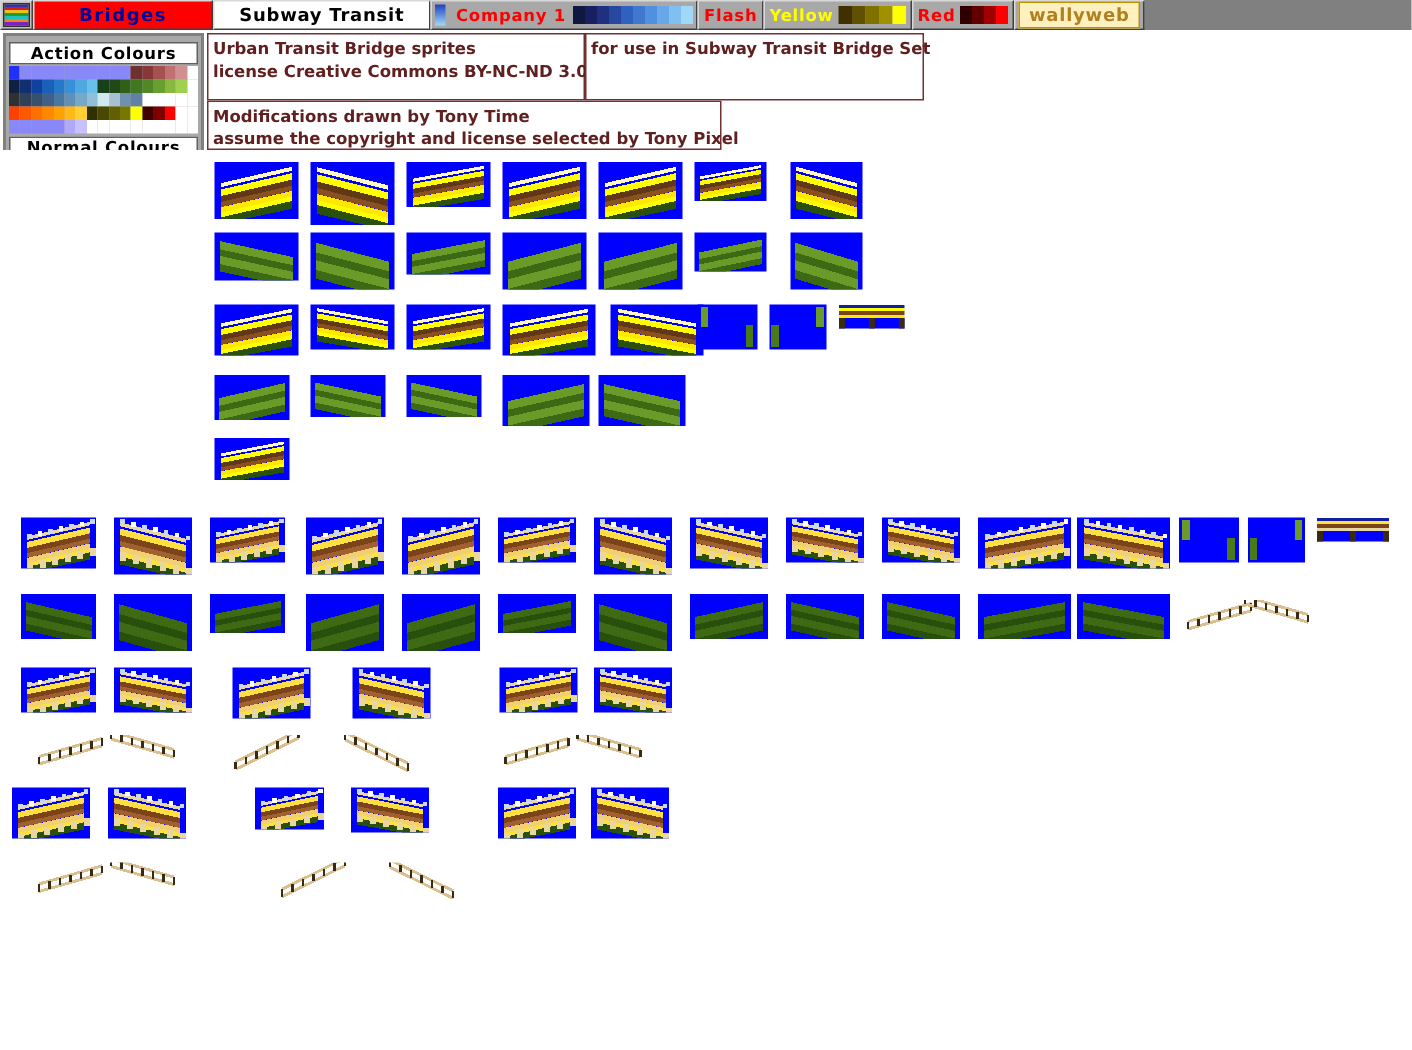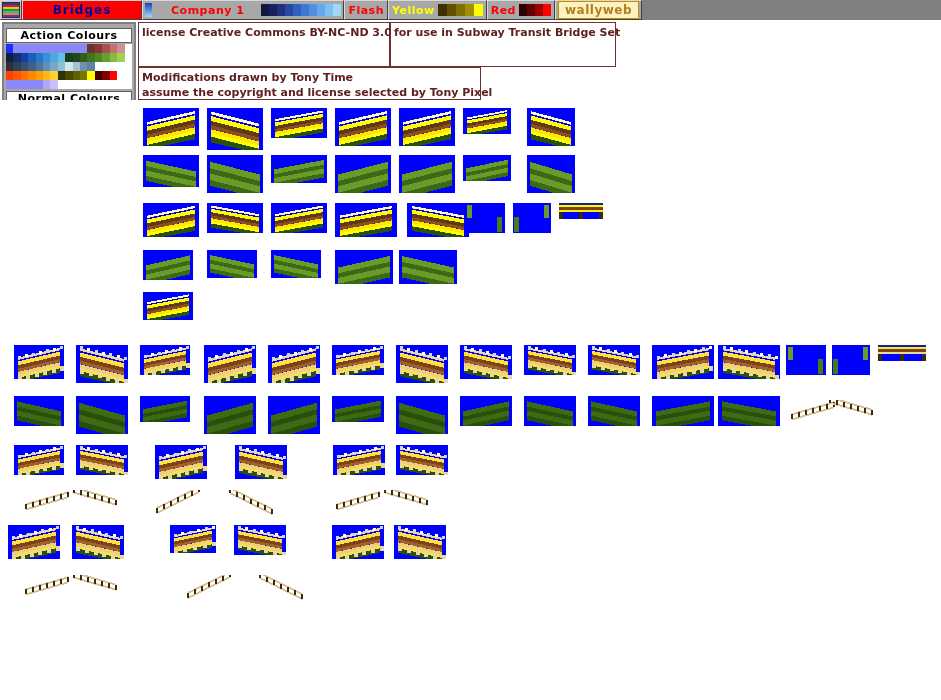--- a/index.html
+++ b/index.html
@@ -68,21 +68,21 @@
     width: 145px;
     background: #ffffff;
     color: #000000;
     font: bold 12px "DejaVu Sans", sans-serif;
     justify-content: center;
     letter-spacing: 0.5px;
   }
   .company-cell {
     background: #a8a8a8;
     padding: 0 2px 0 0;
-    gap: 16px;
+    gap: 4px;
   }
   .cc-chip {
     width: 7px; height: 14px;
     margin: 0 3px 0 2px;
     display: block;
   }
   .cc-label {
     color: #ff0000;
     font: bold 11px "DejaVu Sans", sans-serif;
     letter-spacing: 0.5px;
@@ -184,20 +184,23 @@
 <div id="header-bar">
 
   <div class="hdr-cell" id="logo-cell">
     <span class="logo-swatch"></span>
   </div>
 
   <div class="hdr-cell" id="title-bridges">
     <span>Bridges</span>
   </div>
 
+  <div class="hdr-cell" id="title-set">
+    <span>Subway Transit</span>
+  </div>
 
   <div class="hdr-cell company-cell">
     <span class="cc-chip" id="cc1-chip" style="background: linear-gradient(rgb(32, 64, 192), rgb(160, 216, 248));"></span>
     <span class="cc-label">Company 1</span>
     <span class="cc-ramp" id="cc1-ramp">
         <i style="background: rgb(16, 24, 64); width: 8px;"></i>
         <i style="background: rgb(24, 32, 96); width: 8px;"></i>
         <i style="background: rgb(32, 48, 128); width: 8px;"></i>
         <i style="background: rgb(40, 72, 160); width: 8px;"></i>
         <i style="background: rgb(48, 96, 192); width: 8px;"></i>
@@ -558,20 +561,21 @@
         <span class="swatch" style="background: rgb(88, 160, 40); height: 8px;"></span>
         <span class="swatch" style="background: rgb(112, 184, 56); height: 8px;"></span>
         <span class="swatch" style="background: rgb(136, 200, 72); height: 8px;"></span>
         <span class="swatch" style="background: rgb(160, 216, 96); height: 8px;"></span>
         <span class="marker" style="height: 8px;"></span>
       </div>
     </div>
 </div>
 
 <div class="info-box" id="info-left">
+  <div>Urban Transit Bridge sprites</div>
   <div>license Creative Commons BY-NC-ND 3.0</div>
 </div>
 
 <div class="info-box" id="info-right">
   <div>for use in Subway Transit Bridge Set</div>
 </div>
 
 <div class="info-box" id="info-bottom">
   <div>Modifications drawn by Tony Time</div>
   <div>assume the copyright and license selected by Tony Pixel</div>

